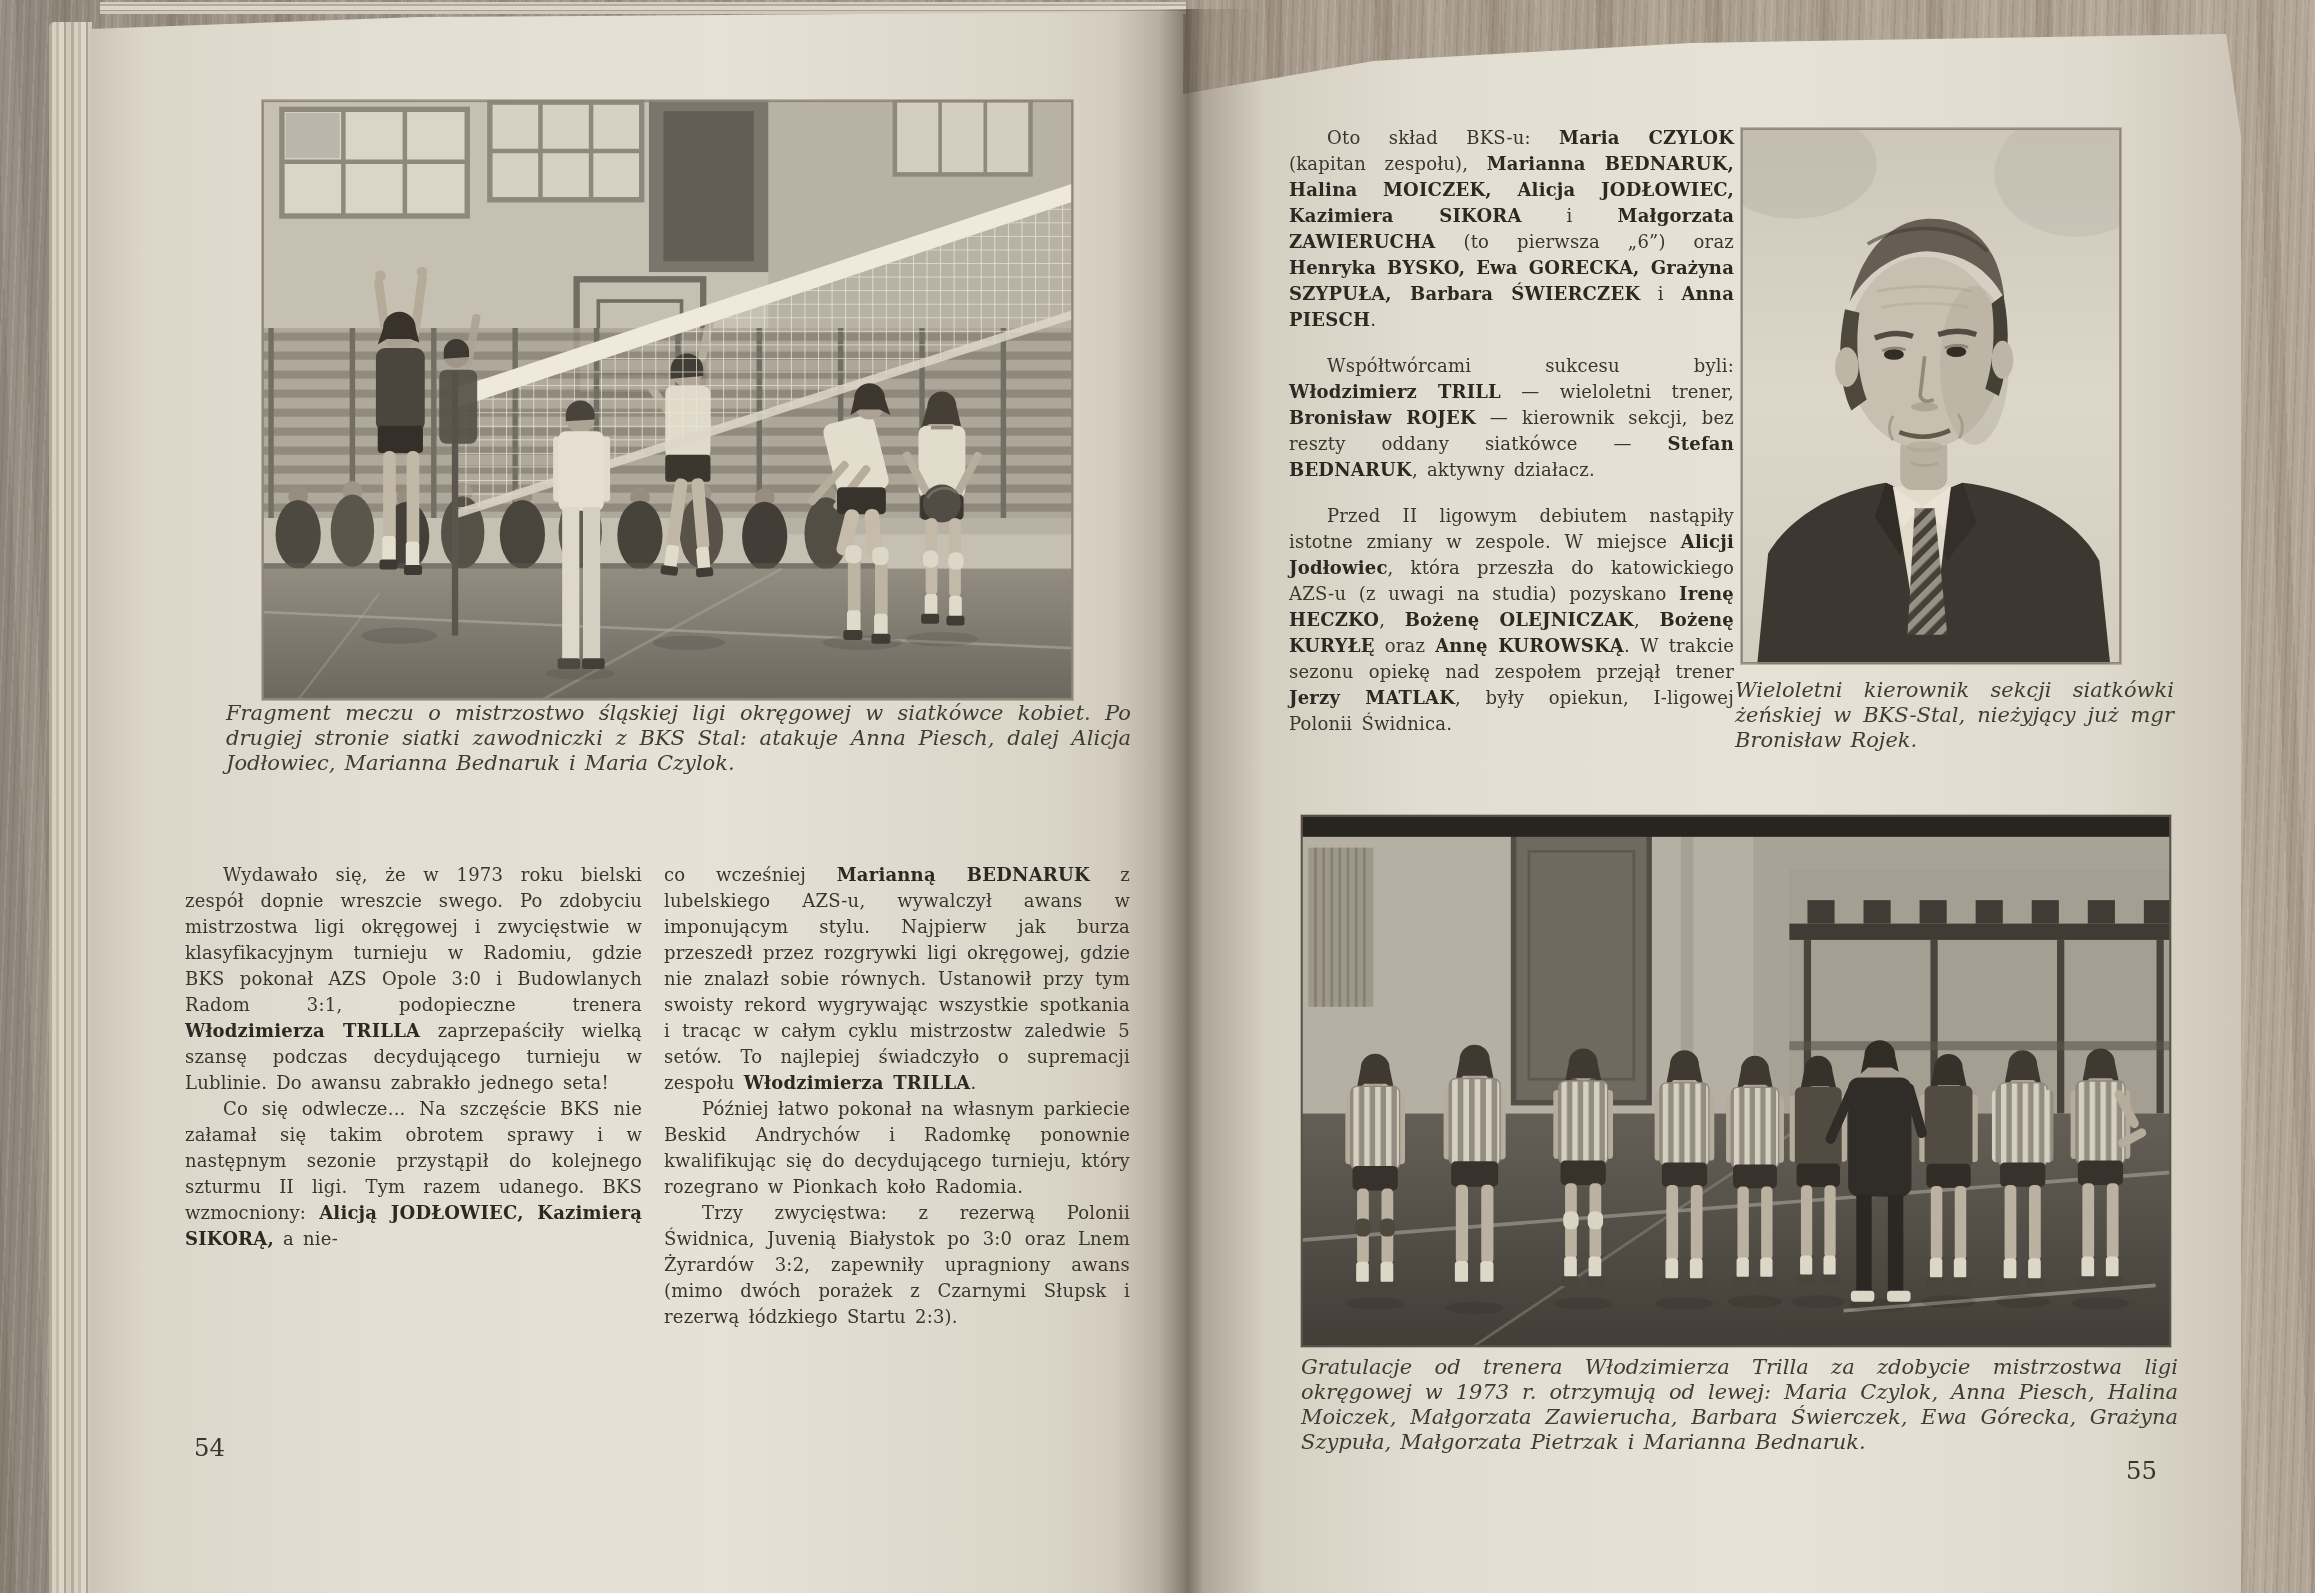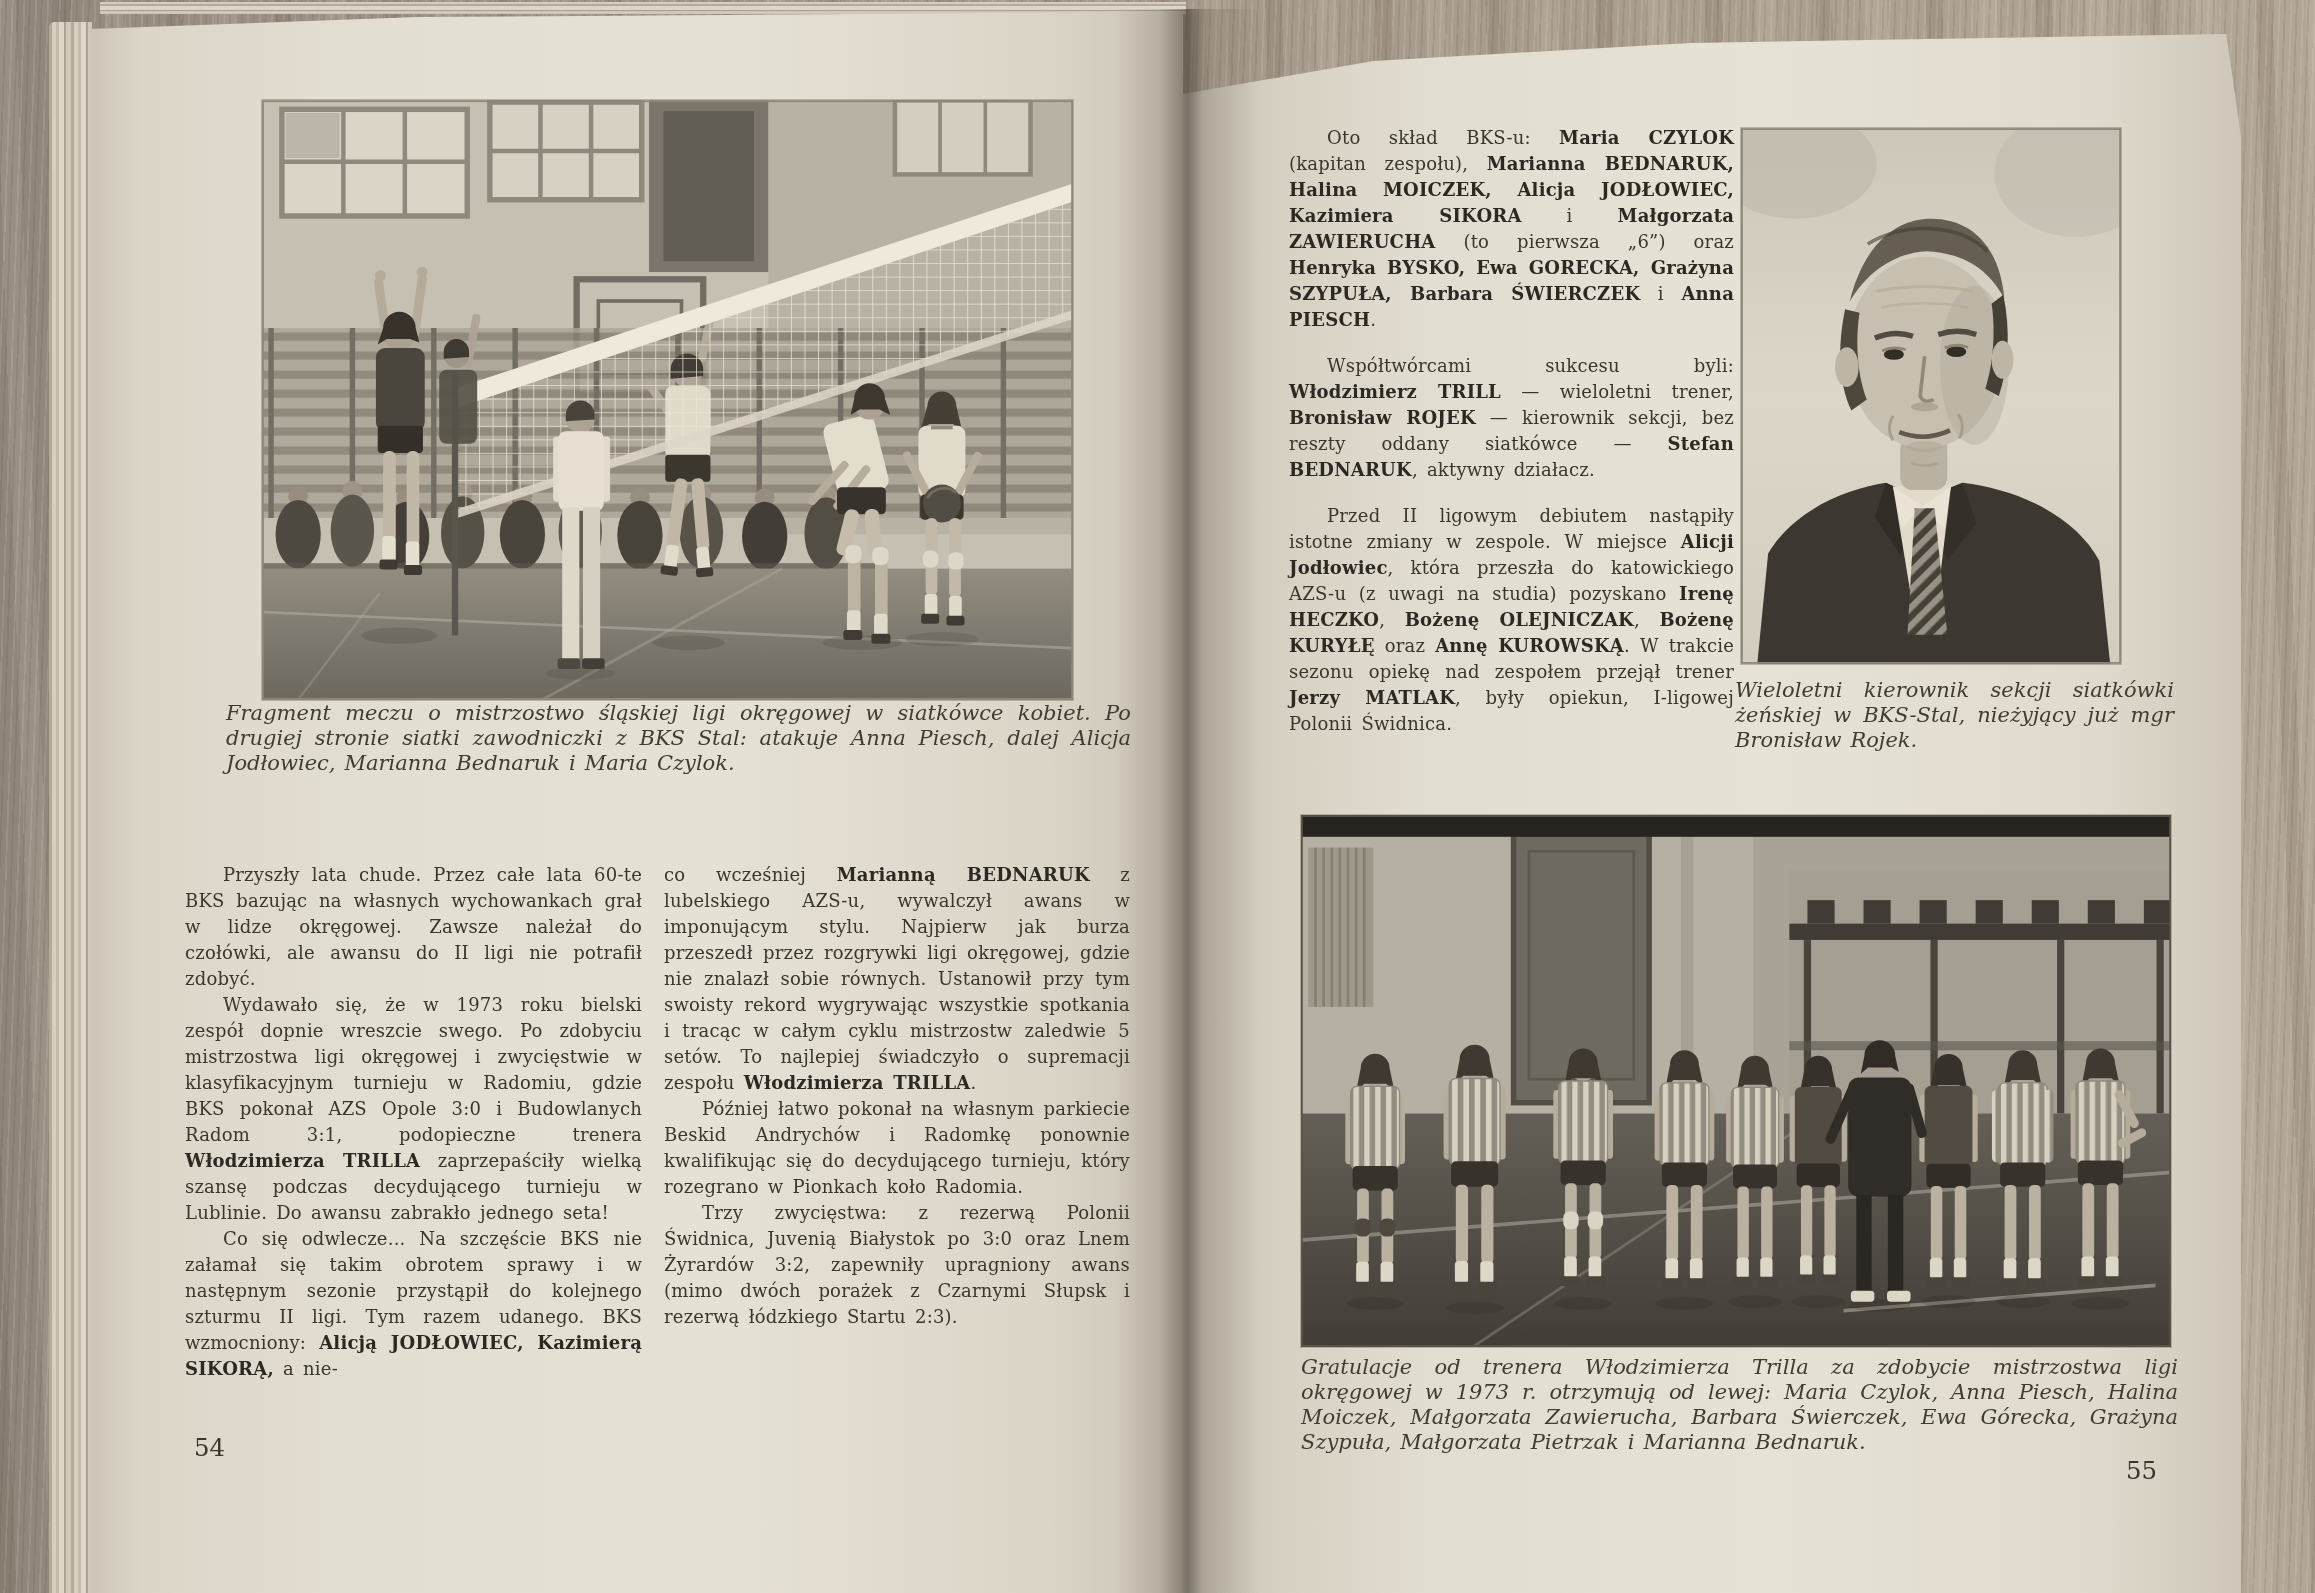--- a/index.html
+++ b/index.html
@@ -234,21 +234,20 @@
         <rect x="729" y="568" width="20" height="11" rx="3" fill="#3c3831"></rect>
         <rect x="757" y="570" width="20" height="11" rx="3" fill="#3c3831"></rect>
       </g>
       <rect x="1" y="1" width="895" height="661" fill="none" stroke="#8a8378" stroke-width="2"></rect>
     </svg>
   </div>
 
   <div class="caption" style="left:136px;top:692px;width:905px;">Fragment meczu o mistrzostwo śląskiej ligi okręgowej w siatkówce kobiet. Po drugiej stronie siatki zawodniczki z BKS Stal: atakuje Anna Piesch, dalej Alicja Jodłowiec, Marianna Bednaruk i Maria Czylok.</div>
 
   <div class="body-col" style="left:95px;top:853px;width:457px;">
-    <p><span>Przyszły lata chude. Przez całe lata 60-te BKS bazując na własnych wychowankach grał w lidze okręgowej. Zawsze należał do czołówki, ale awansu do II ligi nie potrafił zdobyć.</span></p>
     <p><span>Wydawało się, że w 1973 roku bielski zespół dopnie wreszcie swego. Po zdobyciu mistrzostwa ligi okręgowej i zwycięstwie w klasyfikacyjnym turnieju w Radomiu, gdzie BKS pokonał AZS Opole 3:0 i Budowlanych Radom 3:1, podopieczne trenera </span><span class="b">Włodzimierza TRILLA</span><span> zaprzepaściły wielką szansę podczas decydującego turnieju w Lublinie. Do awansu zabrakło jednego seta!</span></p>
     <p><span>Co się odwlecze... Na szczęście BKS nie załamał się takim obrotem sprawy i w następnym sezonie przystąpił do kolejnego szturmu II ligi. Tym razem udanego. BKS wzmocniony: </span><span class="b">Alicją JODŁOWIEC, Kazimierą SIKORĄ,</span><span> a nie-</span></p>
   </div>
   <div class="body-col" style="left:574px;top:853px;width:466px;">
     <p class="cont"><span>co wcześniej </span><span class="b">Marianną BEDNARUK</span><span> z lubelskiego AZS-u, wywalczył awans w imponującym stylu. Najpierw jak burza przeszedł przez rozgrywki ligi okręgowej, gdzie nie znalazł sobie równych. Ustanowił przy tym swoisty rekord wygrywając wszystkie spotkania i tracąc w całym cyklu mistrzostw zaledwie 5 setów. To najlepiej świadczyło o supremacji zespołu </span><span class="b">Włodzimierza TRILLA</span><span>.</span></p>
     <p><span>Później łatwo pokonał na własnym parkiecie Beskid Andrychów i Radomkę ponownie kwalifikując się do decydującego turnieju, który rozegrano w Pionkach koło Radomia.</span></p>
     <p><span>Trzy zwycięstwa: z rezerwą Polonii Świdnica, Juvenią Białystok po 3:0 oraz Lnem Żyrardów 3:2, zapewniły upragniony awans (mimo dwóch porażek z Czarnymi Słupsk i rezerwą łódzkiego Startu 2:3).</span></p>
   </div>
 
   <div class="pagenum" style="left:104px;top:1424px;">54</div>

